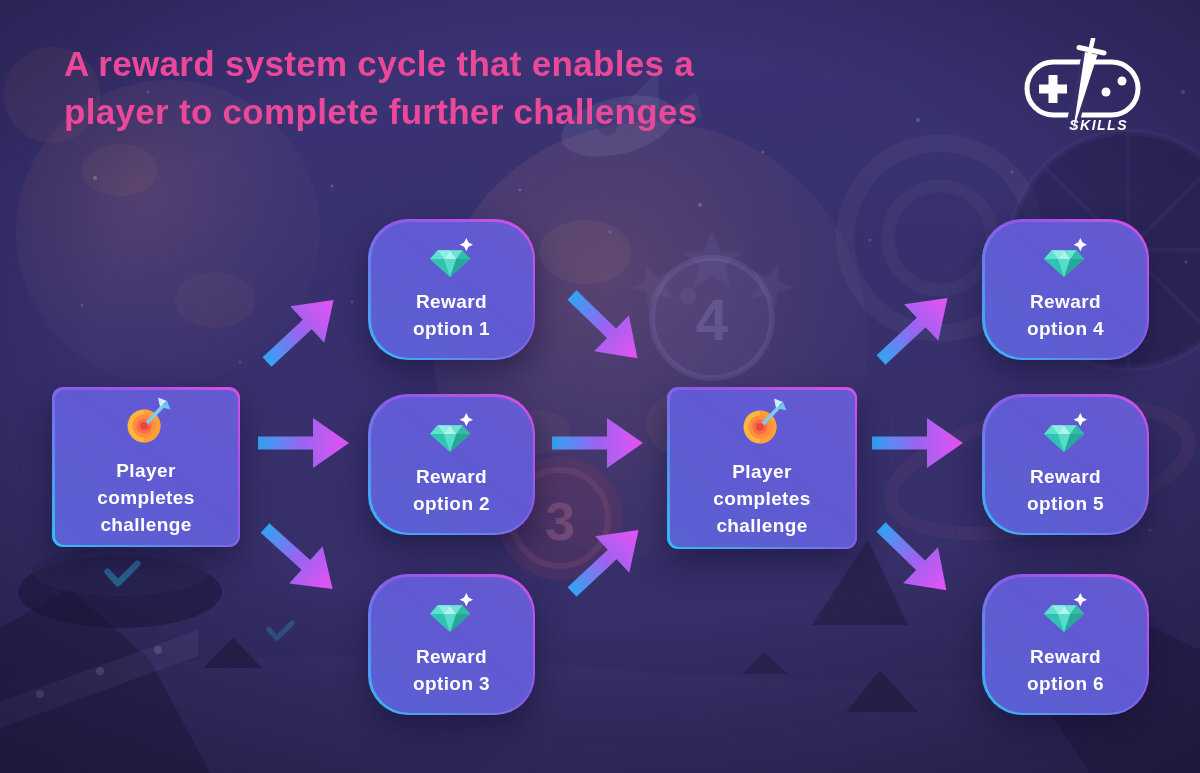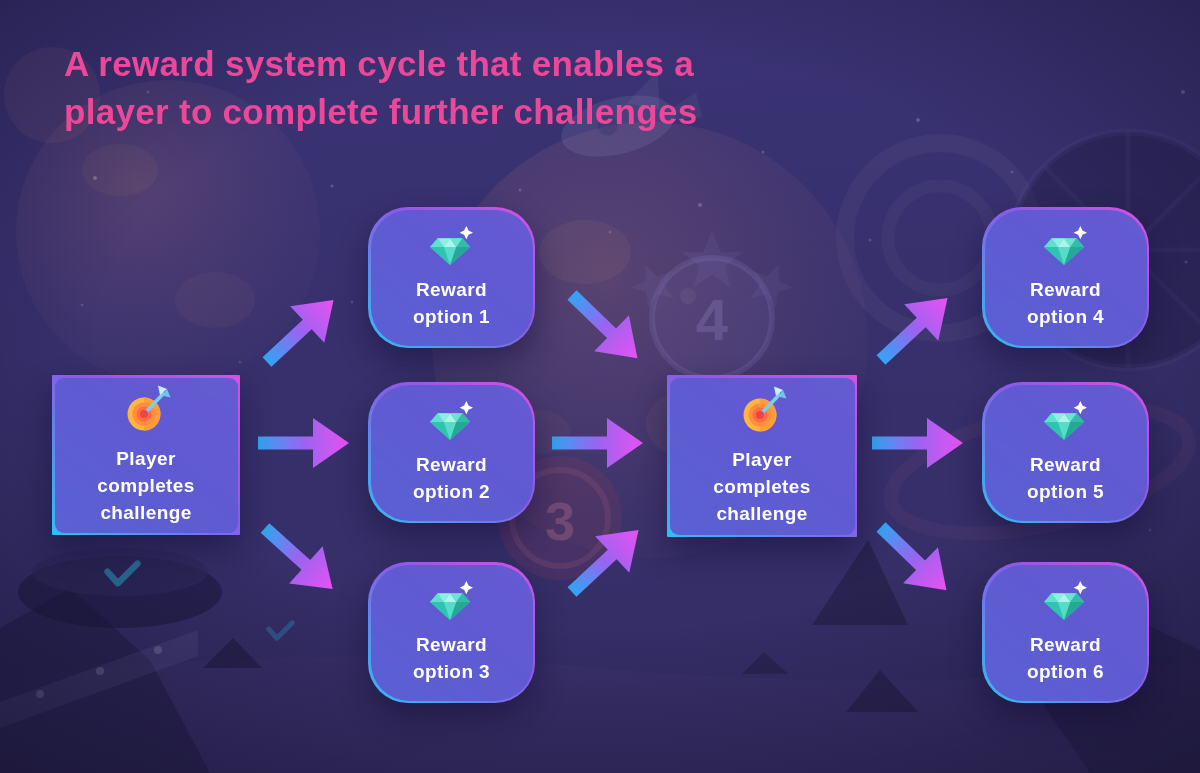--- a/index.html
+++ b/index.html
@@ -25,22 +25,23 @@
     letter-spacing:0.3px; white-space:pre-line;
   }
 
   .logo-wrap { position:absolute; left:1024px; top:38px; width:128px; height:100px; }
 
   .node {
     position:absolute;
     padding:2.5px;
     background:linear-gradient(to top right,#2ec0f5 0%,#8a5ae8 55%,#d84fe6 100%);
     box-shadow:0 14px 30px rgba(16,12,46,0.45);
-  }
-  .node.challenge { border-radius:1px; }
+    margin-top:12px;
+  }
+  .node.challenge { border-radius:11px; }
   .node.reward { border-radius:40px; }
   .node-inner {
     width:100%; height:100%;
     background:rgba(94,90,208,0.94);
     display:flex; flex-direction:column; align-items:center; justify-content:center;
     gap:9px;
   }
   .node.challenge .node-inner { border-radius:9px; }
   .node.reward .node-inner { border-radius:38px; }
   .node-label {
@@ -290,13 +291,34 @@
 option 6</div>
     </div>
   </div>
 
 </div>
 
 <div class="layer header">
   <div class="title">A reward system cycle that enables a
 player to complete further challenges</div>
 
+  <div class="logo-wrap">
+    <svg width="128" height="100" viewBox="0 0 128 100">
+
+      <rect x="3" y="24" width="111" height="53" rx="26.5" fill="none" stroke="#ffffff" stroke-width="5"></rect>
+
+      <path d="M24.5,37 h9 v9.5 h9.5 v9 h-9.5 v9.5 h-9 v-9.5 h-9.5 v-9 h9.5 Z" fill="#ffffff"></path>
+
+      <circle cx="82" cy="54" r="4.5" fill="#ffffff"></circle>
+      <circle cx="98" cy="43" r="4.5" fill="#ffffff"></circle>
+
+      <line x1="66" y1="10" x2="47" y2="94" stroke="#363069" stroke-width="13"></line>
+
+      <g>
+        <line x1="69" y1="1" x2="66" y2="14" stroke="#ffffff" stroke-width="4.5" stroke-linecap="round"></line>
+        <line x1="55" y1="9.5" x2="80" y2="15" stroke="#ffffff" stroke-width="5" stroke-linecap="round"></line>
+        <polygon points="61,14 73.5,16.8 49,93" fill="#ffffff"></polygon>
+      </g>
+
+      <text x="104" y="92" text-anchor="end" font-size="14" font-weight="bold" font-style="italic" letter-spacing="1.5" fill="#ffffff" font-family="Liberation Sans, sans-serif">SKILLS</text>
+    </svg>
+  </div>
 </div>
 
 </body></html>

